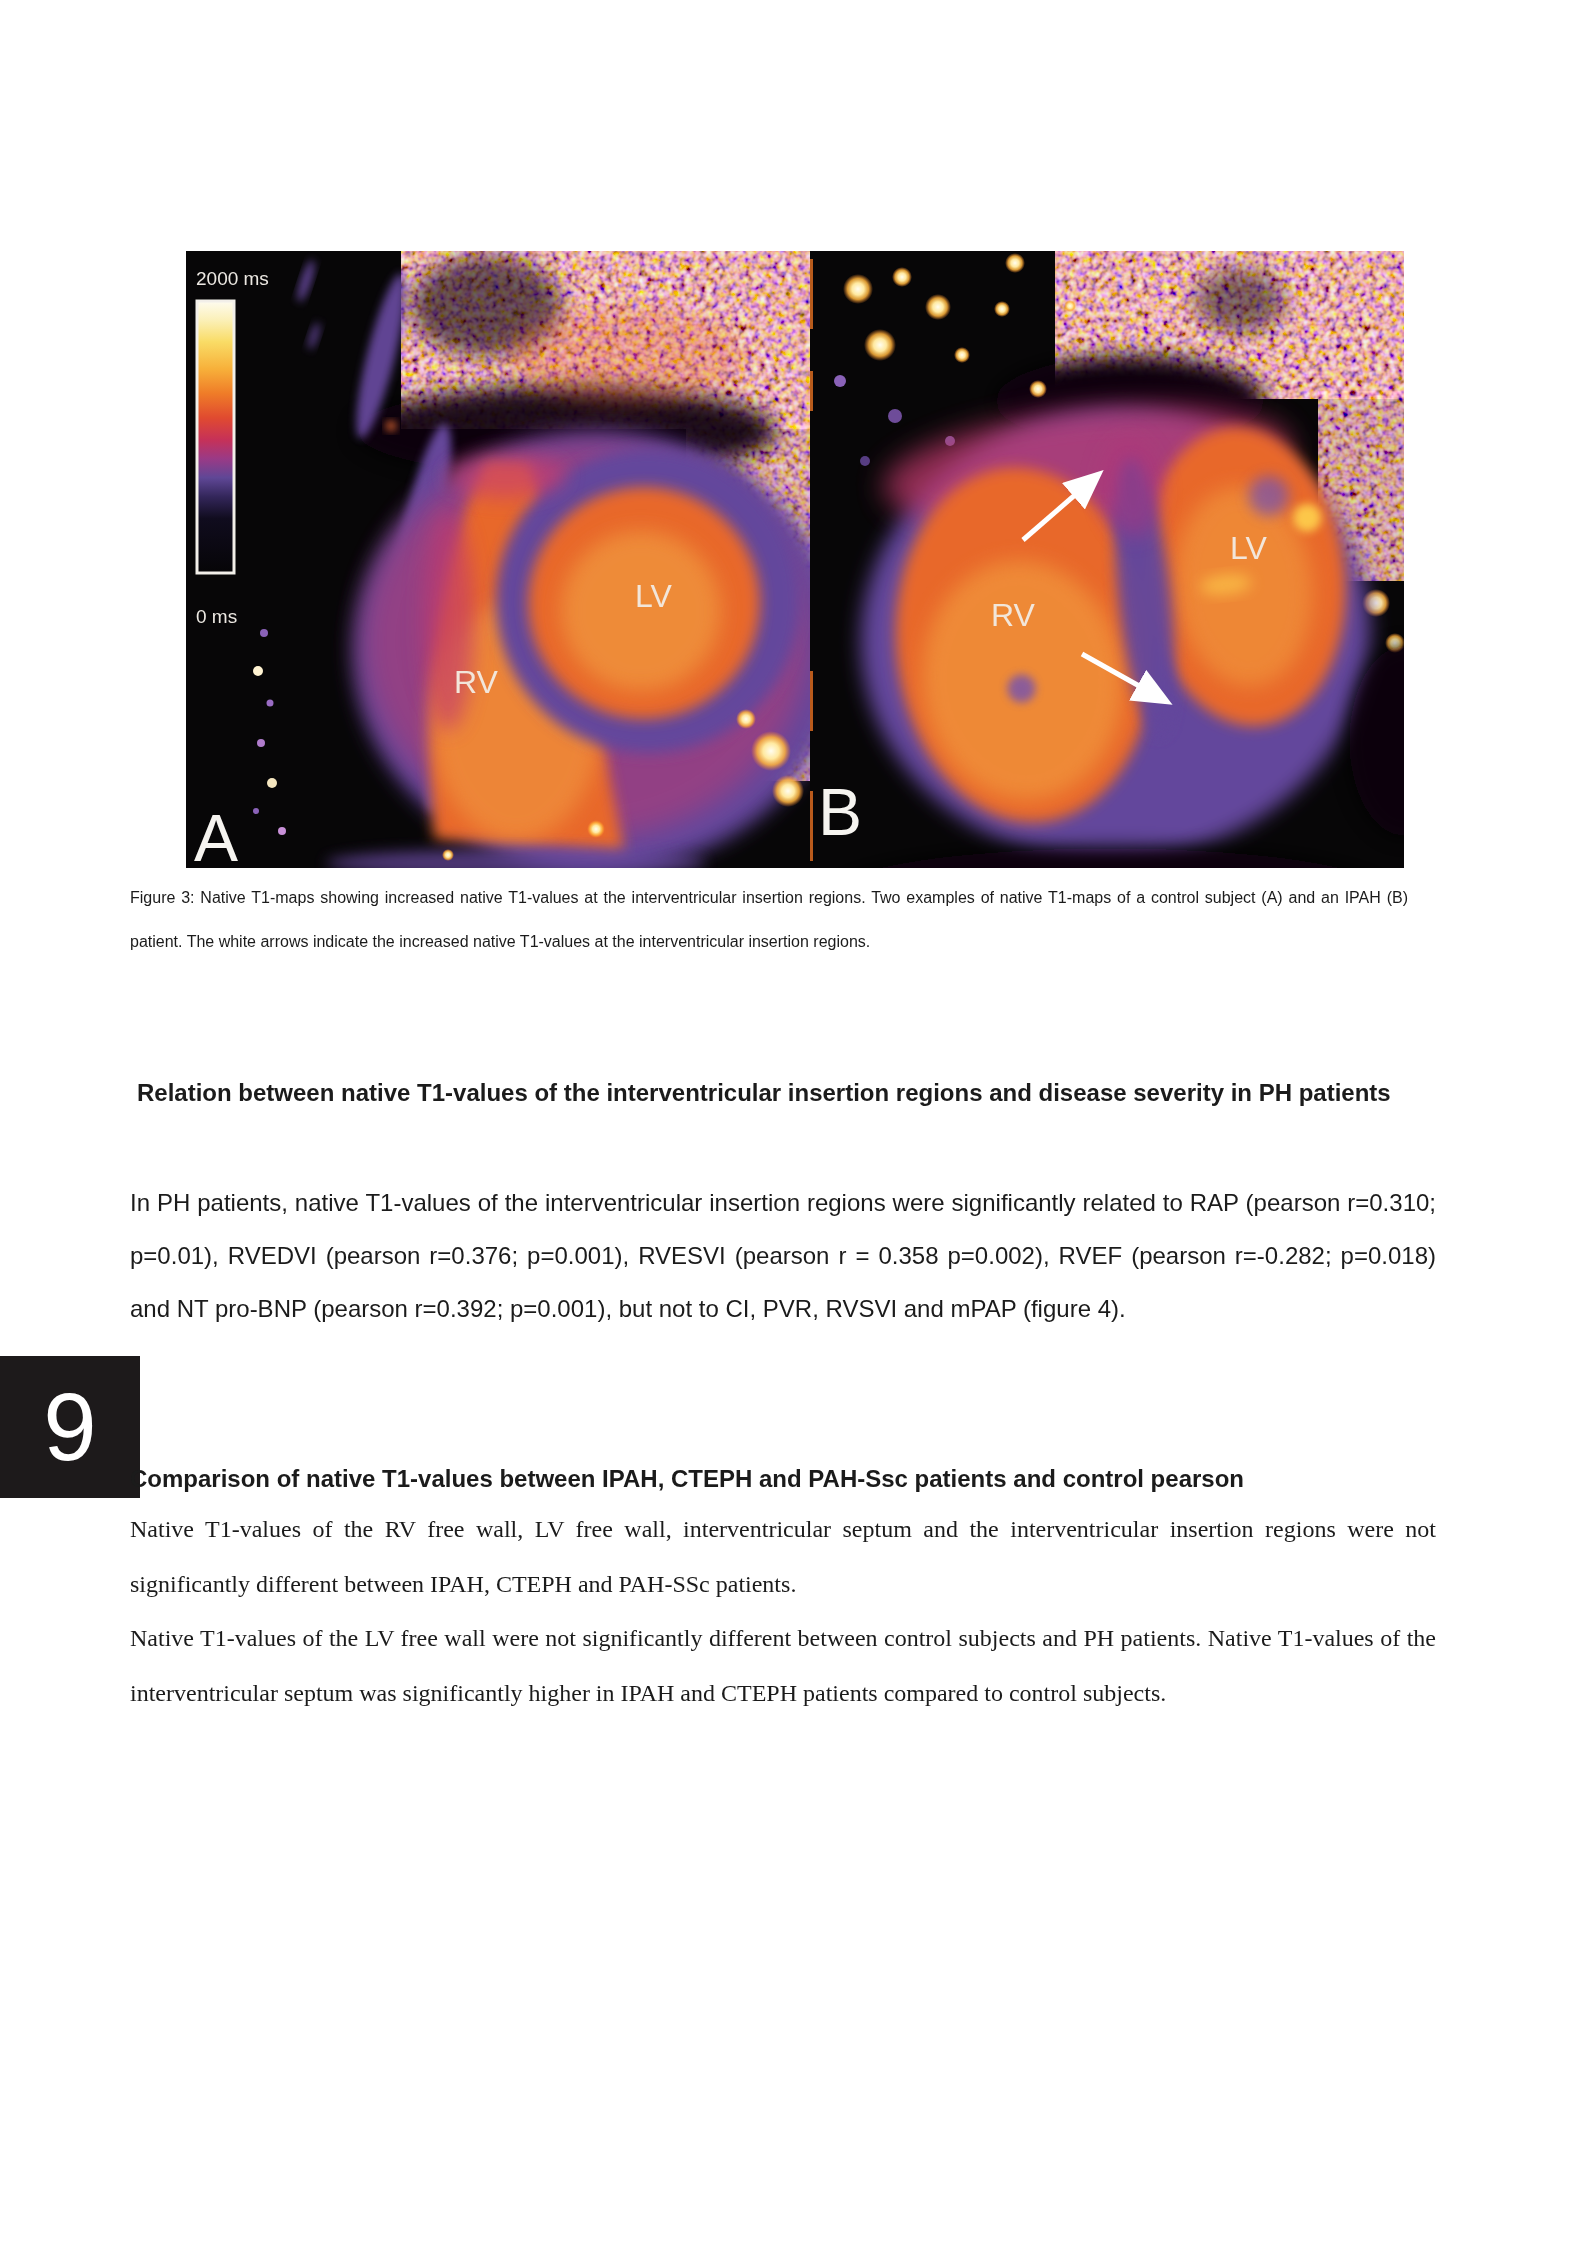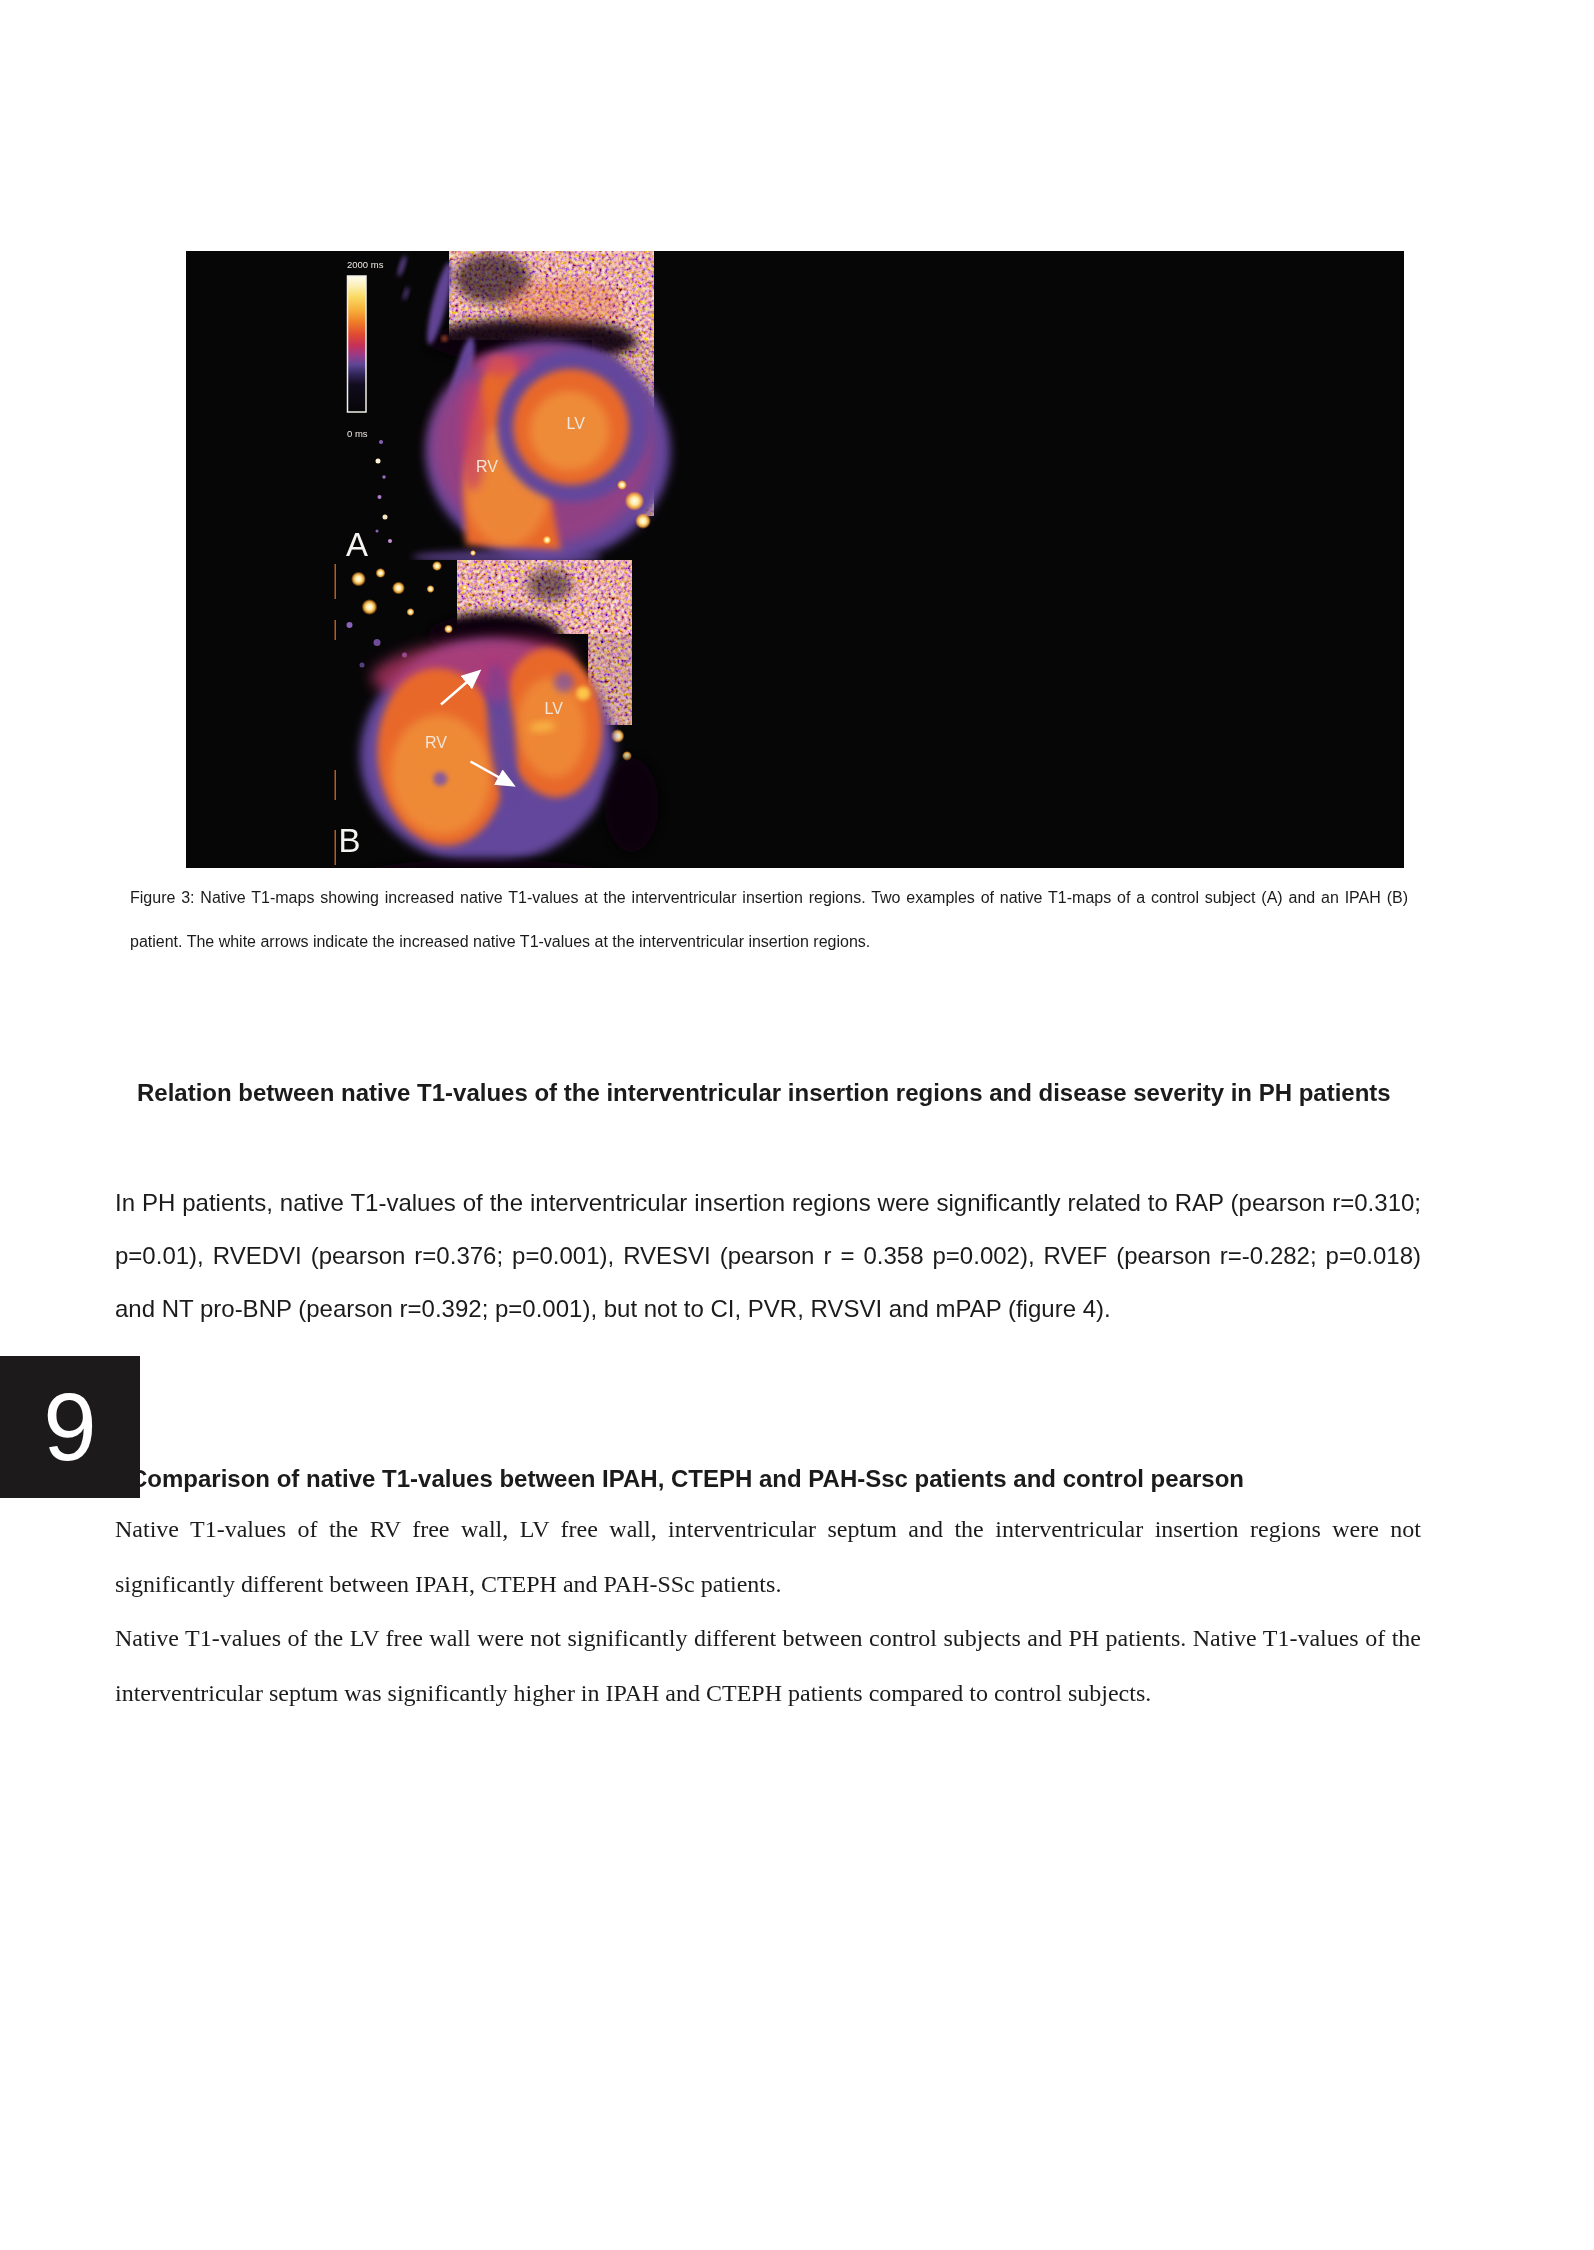--- a/index.html
+++ b/index.html
@@ -4,35 +4,35 @@
 <style>
   html,body{margin:0;padding:0;}
   body{
     width:1594px;height:2250px;background:#ffffff;position:relative;
     font-family:"Liberation Sans",sans-serif;color:#1b1b1b;
     -webkit-font-smoothing:antialiased;
   }
   .abs{position:absolute;}
   .figure{
     left:186px;top:251px;width:1218px;height:617px;
-    display:flex;flex-direction:column;background:#070607;margin:0;
+    display:flex;flex-direction:row;background:#070607;margin:0;
   }
   .figure svg{display:block;}
   .caption{
     left:130px;top:876px;width:1278px;
     font-size:16px;line-height:44px;text-align:justify;margin:0;
   }
   .heading{
     left:130px;width:1302px;font-size:24px;font-weight:bold;
     line-height:54px;text-align:justify;margin:0;
   }
   .h1pos{top:1066px;margin-left:7px;}
   .h2pos{top:1452px;width:1306px;}
   .bodytext{
-    left:115px;width:1306px;font-size:24px;text-align:justify;margin:0;
+    left:130px;width:1306px;font-size:24px;text-align:justify;margin:0;
   }
   .p1pos{top:1176px;line-height:53px;}
   .p2pos{top:1502px;line-height:54.5px;}
   .bodytext p{margin:0;padding:0;font-family:Liberation Serif, serif;}
   .pagenum{
     left:0;top:1356px;width:140px;height:142px;background:#1d1a1b;
     display:flex;align-items:center;justify-content:center;
   }
   .pagenum span{color:#ffffff;font-size:96px;line-height:1;}
   svg text{font-family:"Liberation Sans",sans-serif;}

